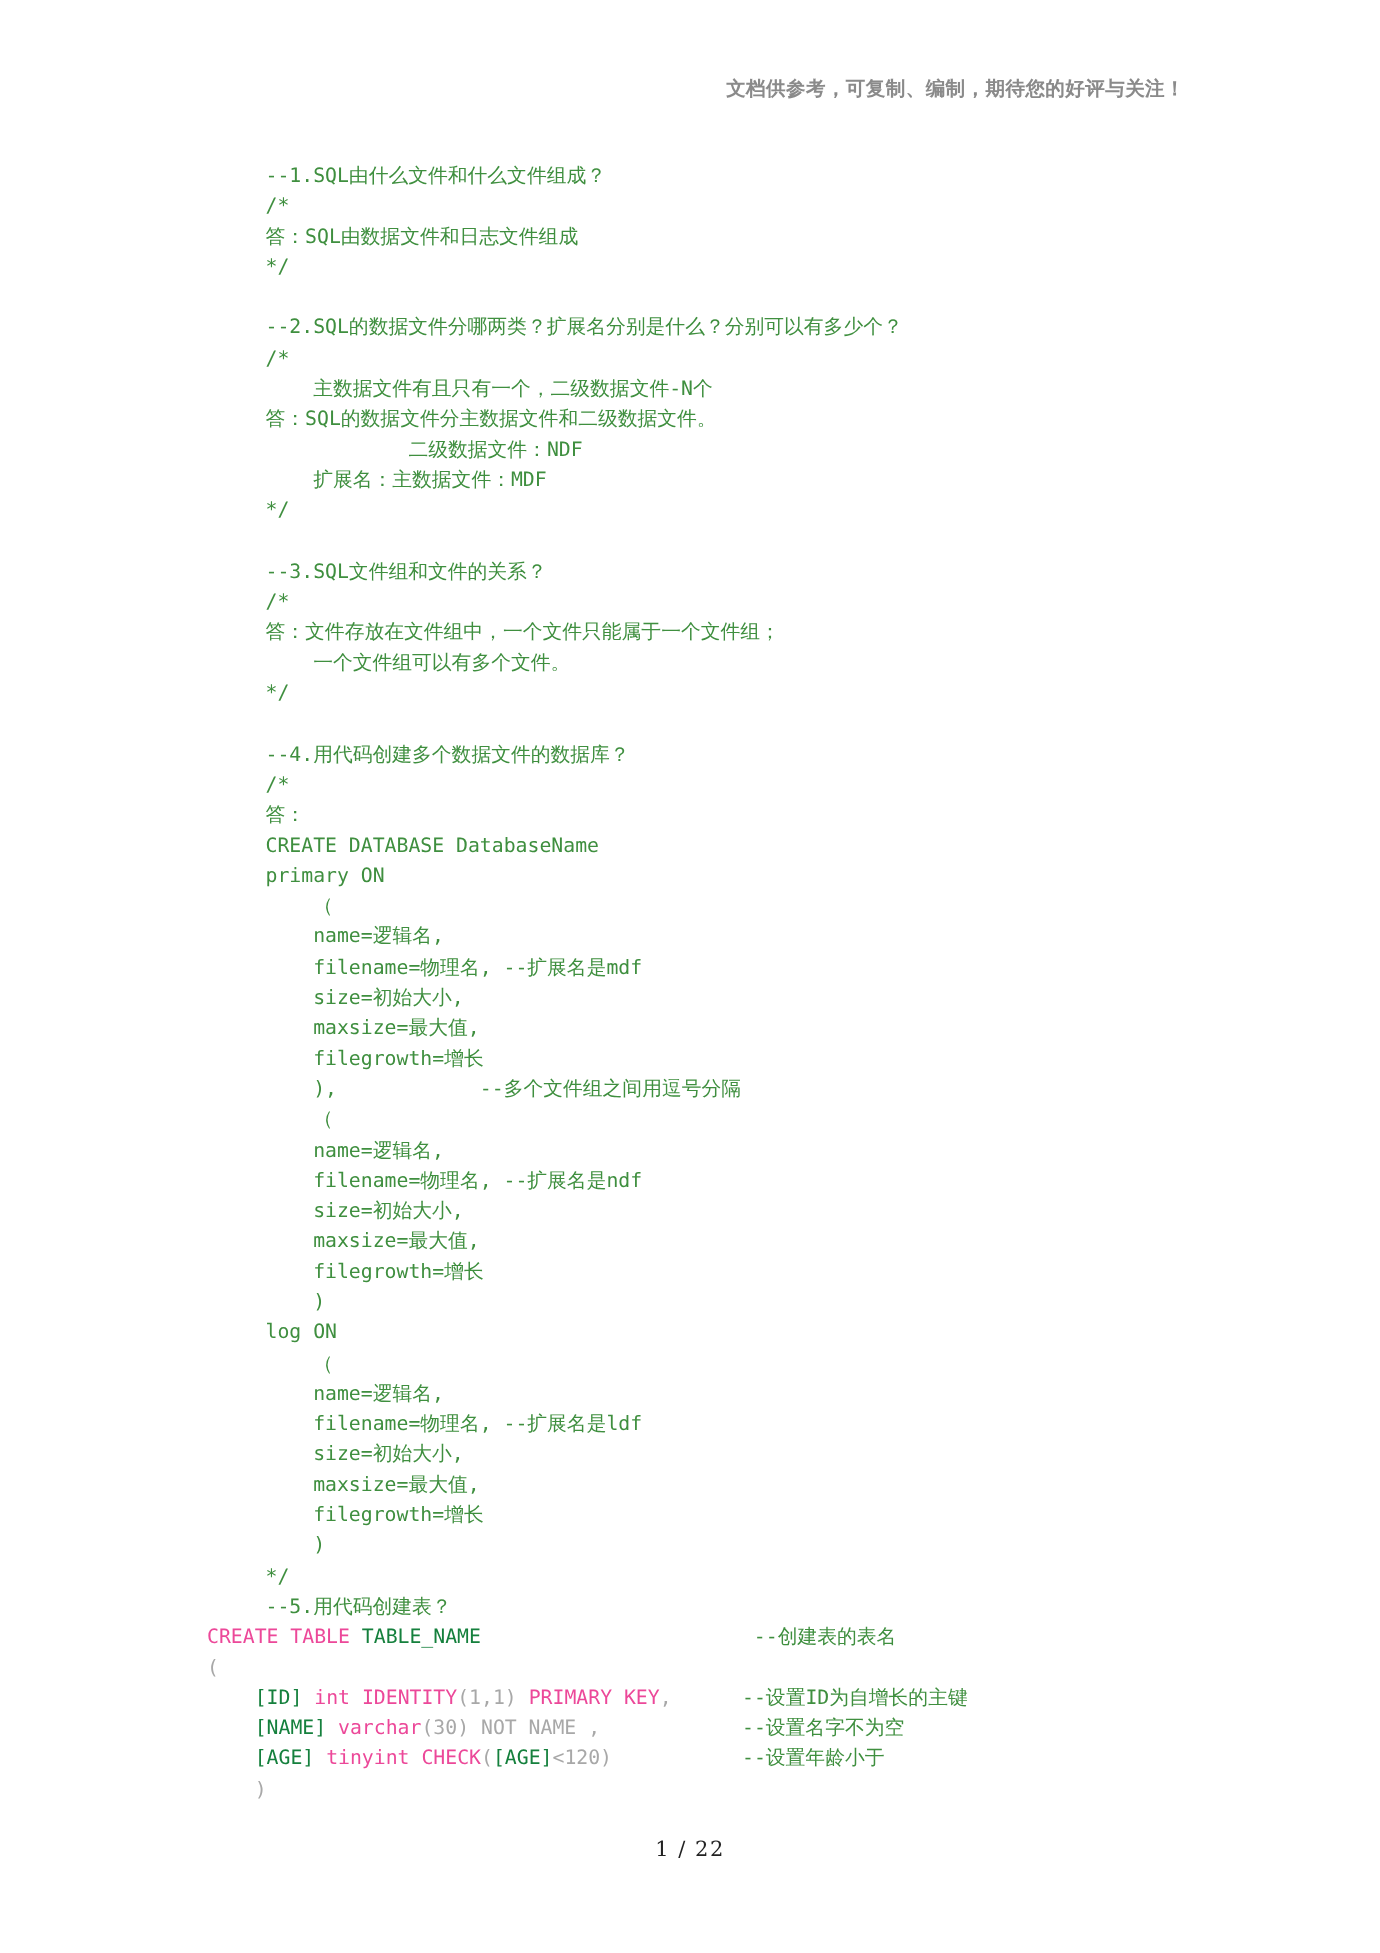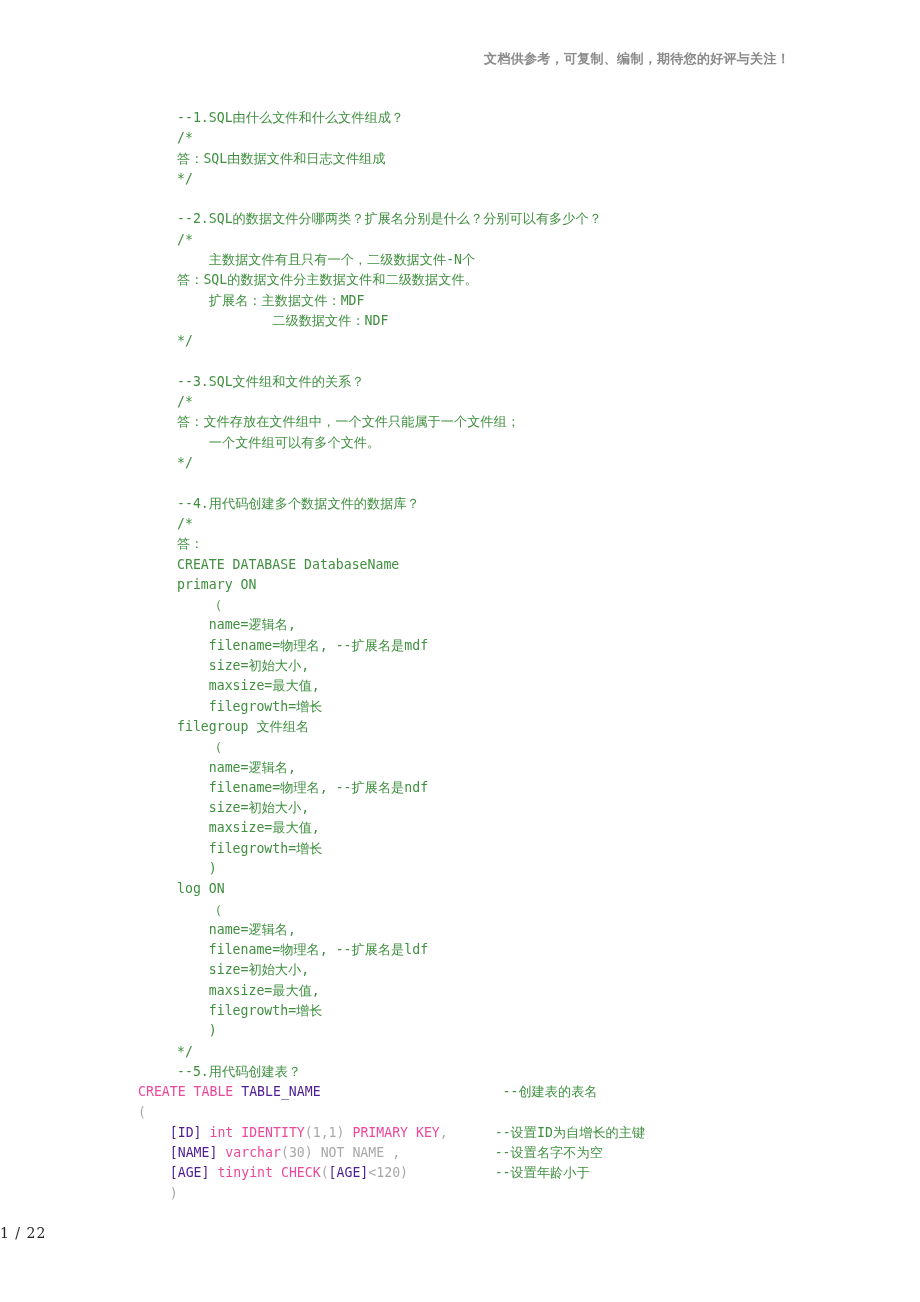--- a/index.html
+++ b/index.html
@@ -42,28 +42,29 @@
     font-family: "DejaVu Sans Mono", monospace;
     font-size: 13.2px;
     line-height: 20.3px;
     white-space: pre;
     color: #3f8f3f;
     height: 20.3px;
   }
   .line.blank { color: transparent; }
   .tok-green   { color: #3f8f3f; margin-left: 39px; }
   .tok-blue    { color: #ec4899; }
-  .tok-teal    { color: #4c1d95; }
+  .tok-teal    { color: #15803d; }
   .tok-gray    { color: #a8a8a8; }
   .tok-plain   { color: #3f8f3f; }
   .page-footer {
     position: absolute;
     left: 0;
     right: 0;
     top: 1225px;
+    text-align: center;
     font-family: "DejaVu Serif", serif;
     font-size: 14px;
     color: #222222;
     letter-spacing: 1px;
   }
 </style>
 </head>
 <body>
 
 <div class="page">
@@ -73,42 +74,42 @@
   <div class="content">
       <div class="line"><span class="tok-green">--1.SQL由什么文件和什么文件组成？</span></div>
       <div class="line"><span class="tok-green">/*</span></div>
       <div class="line"><span class="tok-green">答：SQL由数据文件和日志文件组成</span></div>
       <div class="line"><span class="tok-green">*/</span></div>
       <div class="line blank"><span class="tok-green"></span></div>
       <div class="line"><span class="tok-green">--2.SQL的数据文件分哪两类？扩展名分别是什么？分别可以有多少个？</span></div>
       <div class="line"><span class="tok-green">/*</span></div>
       <div class="line"><span class="tok-green">    主数据文件有且只有一个，二级数据文件-N个</span></div>
       <div class="line"><span class="tok-green">答：SQL的数据文件分主数据文件和二级数据文件。</span></div>
+      <div class="line"><span class="tok-green">            二级数据文件：NDF</span></div>
       <div class="line"><span class="tok-green">    扩展名：主数据文件：MDF</span></div>
-      <div class="line"><span class="tok-green">            二级数据文件：NDF</span></div>
       <div class="line"><span class="tok-green">*/</span></div>
       <div class="line blank"><span class="tok-green"></span></div>
       <div class="line"><span class="tok-green">--3.SQL文件组和文件的关系？</span></div>
       <div class="line"><span class="tok-green">/*</span></div>
       <div class="line"><span class="tok-green">答：文件存放在文件组中，一个文件只能属于一个文件组；</span></div>
       <div class="line"><span class="tok-green">    一个文件组可以有多个文件。</span></div>
       <div class="line"><span class="tok-green">*/</span></div>
       <div class="line blank"><span class="tok-green"></span></div>
       <div class="line"><span class="tok-green">--4.用代码创建多个数据文件的数据库？</span></div>
       <div class="line"><span class="tok-green">/*</span></div>
       <div class="line"><span class="tok-green">答：</span></div>
       <div class="line"><span class="tok-green">CREATE DATABASE DatabaseName</span></div>
       <div class="line"><span class="tok-green">primary ON</span></div>
       <div class="line"><span class="tok-green">    （</span></div>
       <div class="line"><span class="tok-green">    name=逻辑名,</span></div>
       <div class="line"><span class="tok-green">    filename=物理名, --扩展名是mdf</span></div>
       <div class="line"><span class="tok-green">    size=初始大小,</span></div>
       <div class="line"><span class="tok-green">    maxsize=最大值,</span></div>
       <div class="line"><span class="tok-green">    filegrowth=增长</span></div>
-      <div class="line"><span class="tok-green">filegroup 文件组名</span></div>
+      <div class="line"><span class="tok-green">    ),            --多个文件组之间用逗号分隔</span></div>
       <div class="line"><span class="tok-green">    （</span></div>
       <div class="line"><span class="tok-green">    name=逻辑名,</span></div>
       <div class="line"><span class="tok-green">    filename=物理名, --扩展名是ndf</span></div>
       <div class="line"><span class="tok-green">    size=初始大小,</span></div>
       <div class="line"><span class="tok-green">    maxsize=最大值,</span></div>
       <div class="line"><span class="tok-green">    filegrowth=增长</span></div>
       <div class="line"><span class="tok-green">    )</span></div>
       <div class="line"><span class="tok-green">log ON</span></div>
       <div class="line"><span class="tok-green">    （</span></div>
       <div class="line"><span class="tok-green">    name=逻辑名,</span></div>

